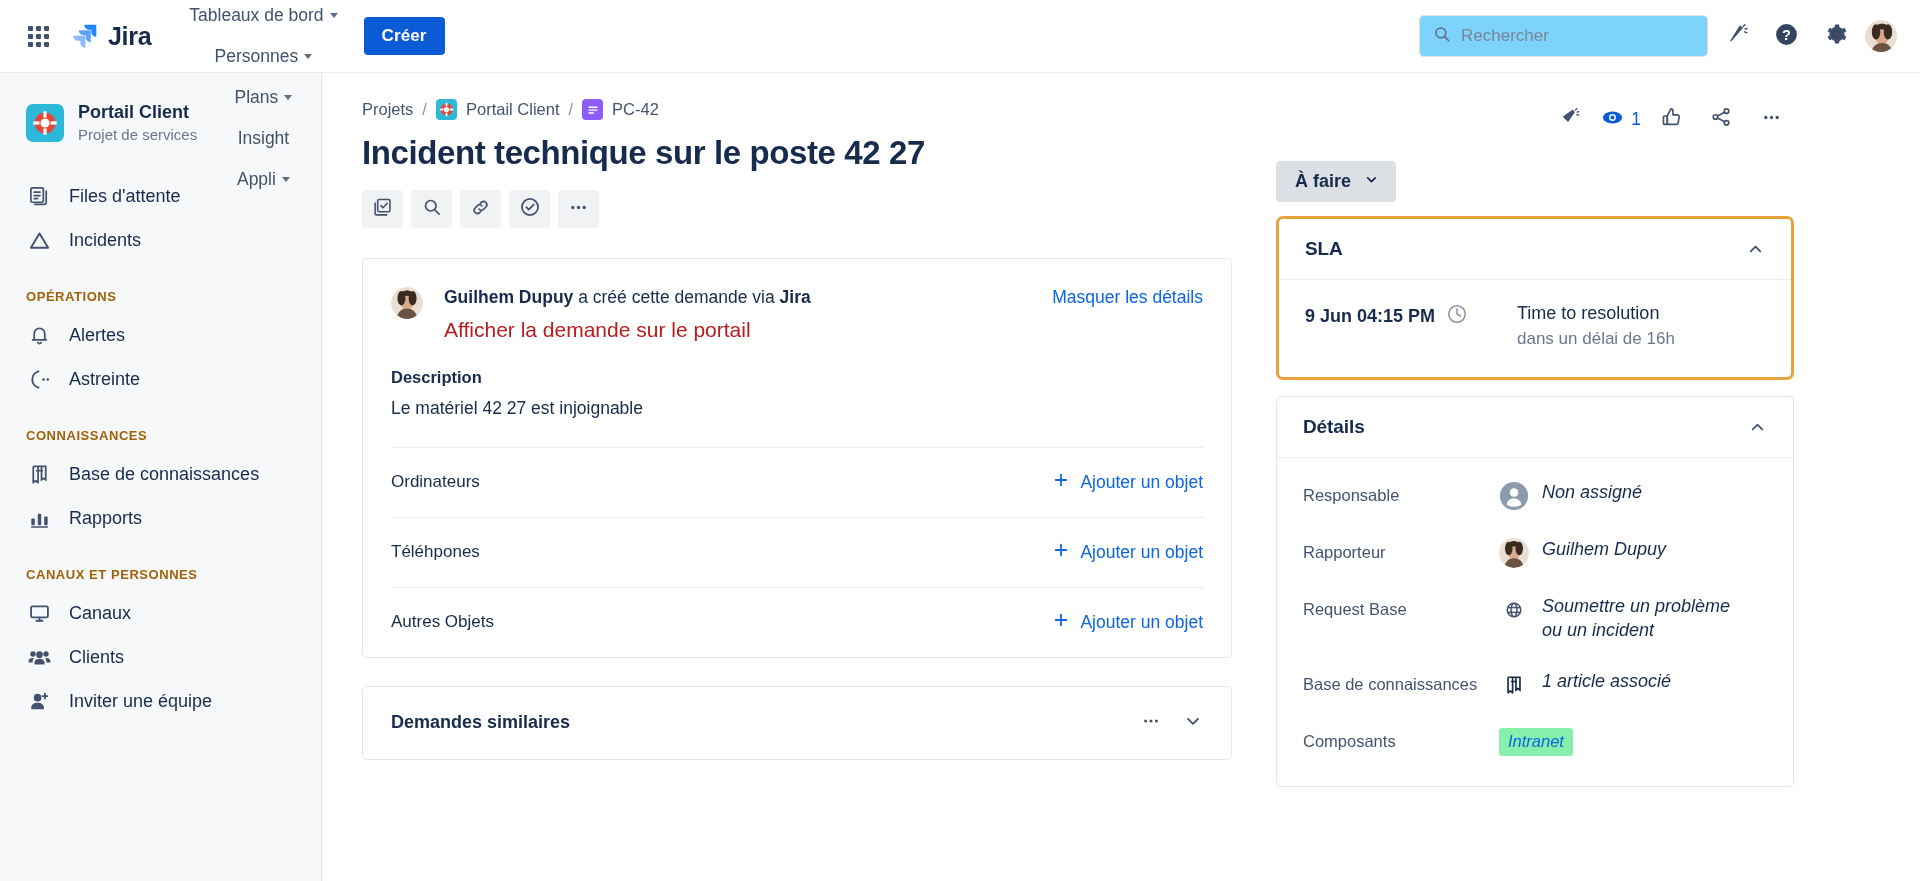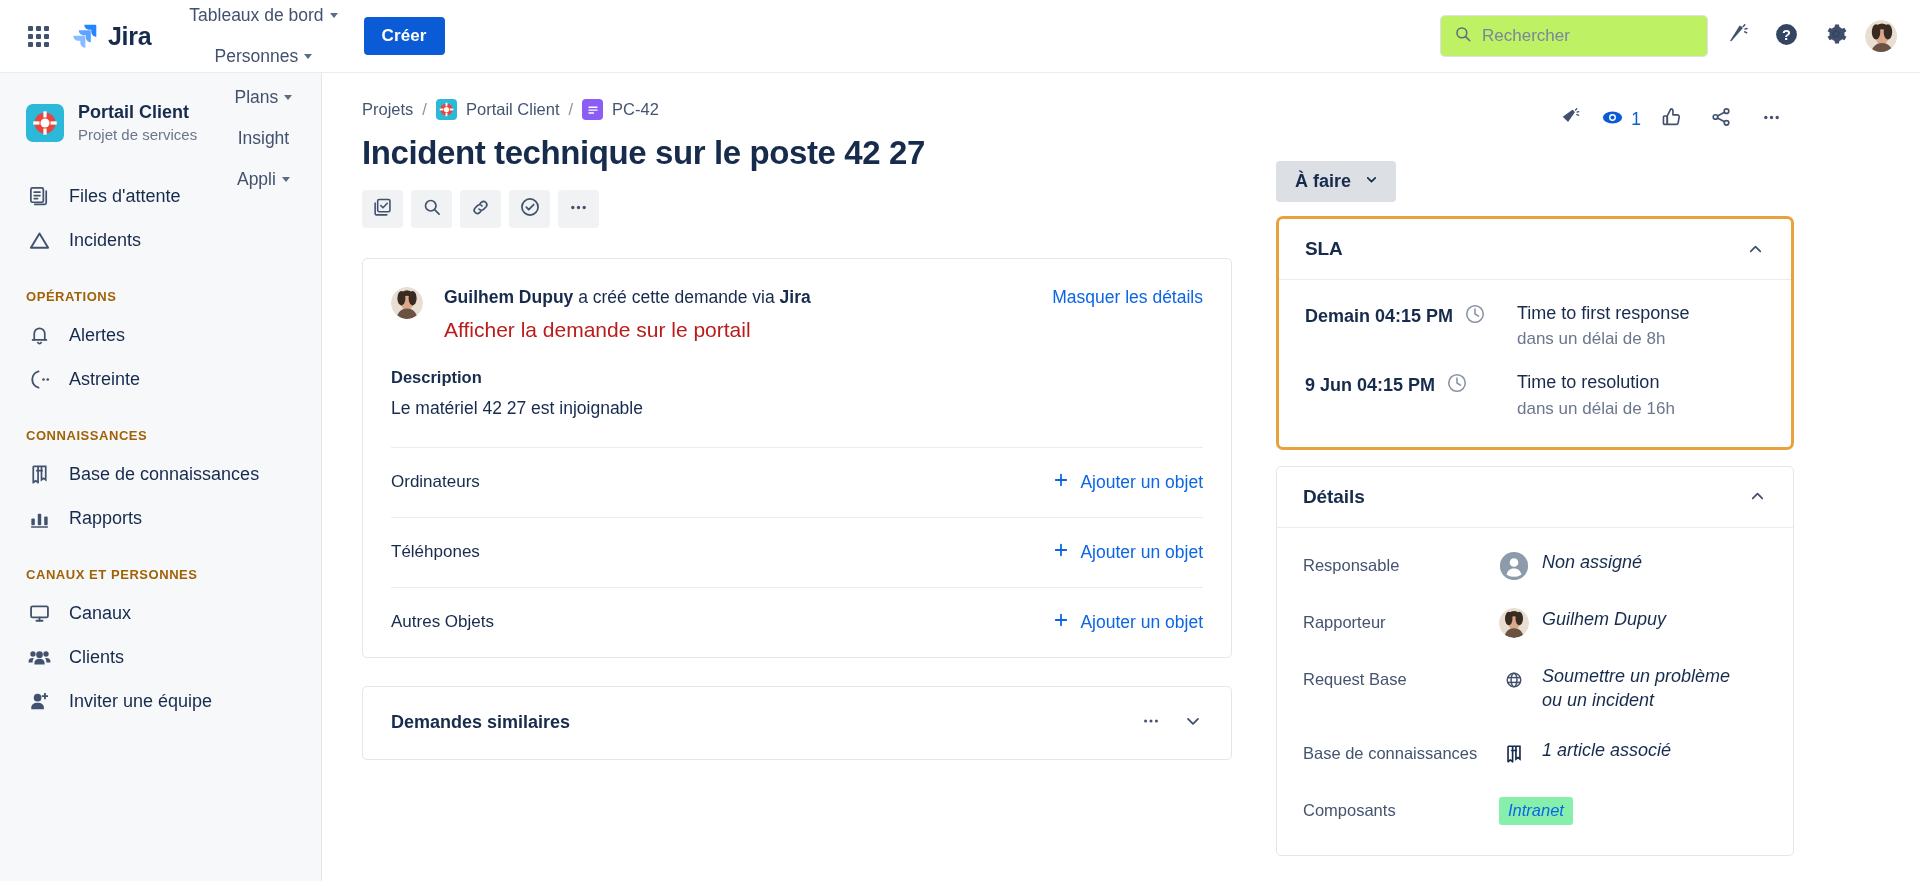--- a/index.html
+++ b/index.html
@@ -33,22 +33,22 @@
     display:flex; align-items:center; gap:6px; cursor:pointer; white-space:nowrap;
   }
   .navitem.active { color:#0C66E4; font-weight:600; }
   .caret { width:0; height:0; border-left:4.5px solid transparent; border-right:4.5px solid transparent; border-top:5px solid currentColor; opacity:.85; }
   .create-btn {
     margin-left: 14px; background:#0C5BD6; color:#fff; font-size:17px; font-weight:600;
     padding: 9px 18px; border-radius:4px; border:none; cursor:pointer; letter-spacing:.1px;
   }
   .nav-right { margin-left:auto; display:flex; align-items:center; gap:6px; }
   .searchbox {
-    width: 268px; height: 42px; border:1.5px solid #DFE1E6; border-radius:5px;
-    display:flex; align-items:center; gap:10px; padding: 0 13px; background:#bef264; cursor:text;
+    width: 289px; height: 42px; border:1.5px solid #DFE1E6; border-radius:5px;
+    display:flex; align-items:center; gap:10px; padding: 0 13px; background:#7dd3fc; cursor:text;
   }
   .searchbox input {
     border:none; outline:none; font-size:17px; color:#42526E; background:transparent;
     font-family:"Liberation Sans", sans-serif; width:100%;
   }
   .searchbox input::placeholder { color:#7A869A; }
   .navicon { width:44px; height:44px; display:flex; align-items:center; justify-content:center; border-radius:50%; cursor:pointer; }
   .avatar-nav { width:34px; height:34px; border-radius:50%; overflow:hidden; cursor:pointer; border:1.5px solid #fff; }
 
   
@@ -641,35 +641,20 @@
         <div class="panel-head">
           <span class="panel-title">SLA</span>
           <span class="panel-chevron">
             <svg width="19" height="19" viewBox="0 0 24 24" fill="none" stroke="#42526E" stroke-width="2.2" stroke-linecap="round" stroke-linejoin="round">
               <polyline points="6 14.5 12 8.5 18 14.5"></polyline>
             </svg>
           </span>
         </div>
         <div class="panel-body">
 
-          <div class="sla-row">
-            <span class="sla-time">
-              <span>Demain 04:15 PM</span>
-              <span>
-                <svg width="22" height="22" viewBox="0 0 24 24" fill="none" stroke="#8993A4" stroke-width="1.7">
-                  <circle cx="12" cy="12" r="9"></circle>
-                  <path d="M12 6.6V12l3.8 2.4" stroke-linecap="round" stroke-linejoin="round"></path>
-                </svg>
-              </span>
-            </span>
-            <span>
-              <div class="sla-name">Time to first response</div>
-              <div class="sla-goal">dans un délai de 8h</div>
-            </span>
-          </div>
 
           <div class="sla-row">
             <span class="sla-time">
               <span>9 Jun 04:15 PM</span>
               <span>
                 <svg width="22" height="22" viewBox="0 0 24 24" fill="none" stroke="#8993A4" stroke-width="1.7">
                   <circle cx="12" cy="12" r="9"></circle>
                   <path d="M12 6.6V12l3.8 2.4" stroke-linecap="round" stroke-linejoin="round"></path>
                 </svg>
               </span>

